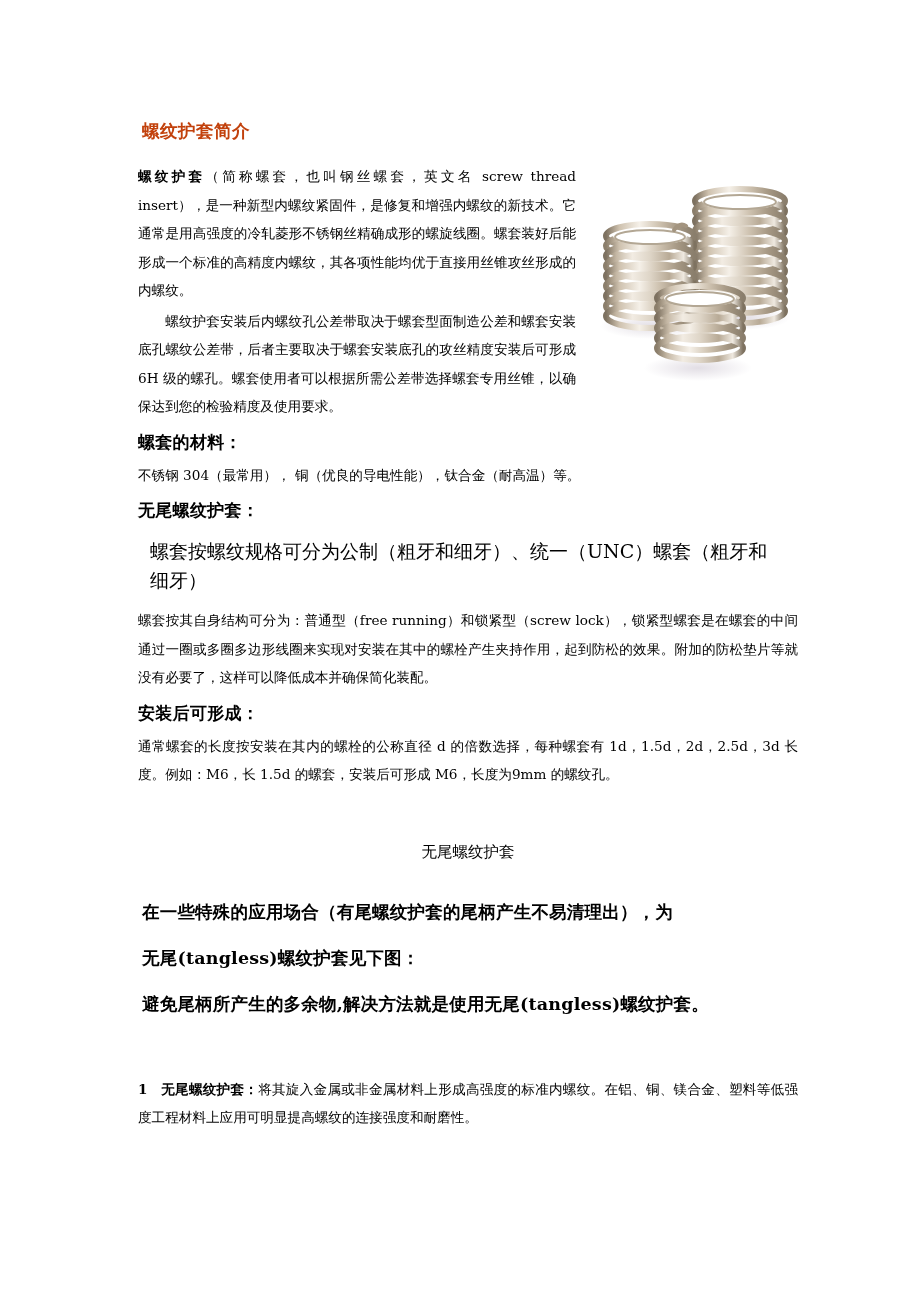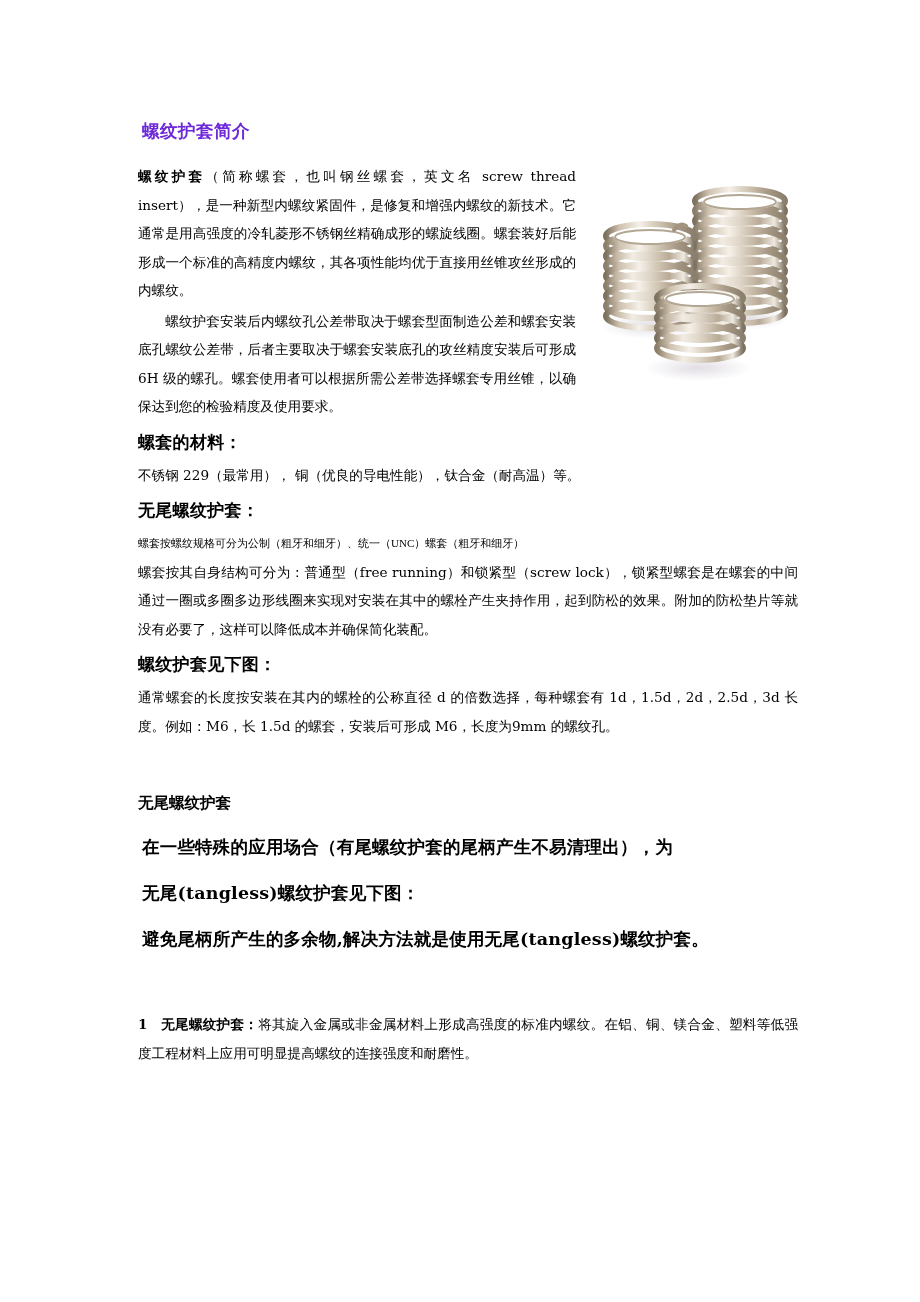--- a/index.html
+++ b/index.html
@@ -26,44 +26,45 @@
 
   .content {
     position: absolute;
     left: 138px;
     top: 118px;
     width: 660px;
   }
 
   
   .doc-title {
-    color: #6d28d9;
+    color: #c2410c;
     font-family: "DejaVu Sans", "Liberation Sans", sans-serif;
     font-weight: bold;
     font-size: 17.5px;
     line-height: 26px;
     letter-spacing: 0.5px;
     margin: 0 0 18px 4px;
   }
 
   .sec-head {
     font-family: "DejaVu Sans", "Liberation Sans", sans-serif;
     font-weight: bold;
     font-size: 17px;
     line-height: 30px;
     letter-spacing: 0.3px;
     margin: 6px 0 4px 0;
   }
 
   .sec-head-plain {
     font-family: "DejaVu Serif", "Liberation Serif", serif;
-    font-weight: bold;
+    font-weight: normal;
     font-size: 15.5px;
     line-height: 30px;
-    margin: 0 0 8px 0;
+    margin: 0 0 24px 0;
+    text-align: center;
   }
 
   .big-bold {
     font-family: "DejaVu Serif", "Liberation Serif", serif;
     font-weight: bold;
     font-size: 17.5px;
     line-height: 42px;
     letter-spacing: 0.2px;
     margin: 4px;
   }
@@ -73,24 +74,23 @@
     font-size: 13.6px;
     line-height: 28.5px;
     margin: 0 0 2px 0;
     text-align: justify;
     text-justify: inter-ideograph;
   }
   .para.lead { text-indent: 0; }
   .para.indent { text-indent: 2em; }
 
   .para-tight {
-    font-size: 11px;
+    font-size: 19px;
     line-height: 28.5px;
-    margin: 0;
-    font-family: Liberation Serif, serif;
+    margin: 12px;
   }
 
   b, .b { font-weight: bold; }
   .spacer-lg { height: 46px; }
 
   
   .float-img {
     float: right;
     margin: 6px 0 6px 14px;
     shape-outside: margin-box;
@@ -203,27 +203,27 @@
           </g>
         </svg>
       </div>
     </div>
 
     <p class="para lead"><b class="b">螺纹护套</b><span>（简称螺套，也叫钢丝螺套，英文名 screw thread insert），是一种新型内螺纹紧固件，是修复和增强内螺纹的新技术。它通常是用高强度的冷轧菱形不锈钢丝精确成形的螺旋线圈。螺套装好后能形成一个标准的高精度内螺纹，其各项性能均优于直接用丝锥攻丝形成的内螺纹。</span></p>
 
     <p class="para indent">螺纹护套安装后内螺纹孔公差带取决于螺套型面制造公差和螺套安装底孔螺纹公差带，后者主要取决于螺套安装底孔的攻丝精度安装后可形成 6H 级的螺孔。螺套使用者可以根据所需公差带选择螺套专用丝锥，以确保达到您的检验精度及使用要求。</p>
 
     <h2 class="sec-head">螺套的材料：</h2>
-    <p class="para">不锈钢 229（最常用）， 铜（优良的导电性能），钛合金（耐高温）等。</p>
+    <p class="para">不锈钢 304（最常用）， 铜（优良的导电性能），钛合金（耐高温）等。</p>
 
     <h2 class="sec-head">无尾螺纹护套：</h2>
     <p class="para-tight">螺套按螺纹规格可分为公制（粗牙和细牙）、统一（UNC）螺套（粗牙和细牙）</p>
     <p class="para">螺套按其自身结构可分为：普通型（free running）和锁紧型（screw lock），锁紧型螺套是在螺套的中间通过一圈或多圈多边形线圈来实现对安装在其中的螺栓产生夹持作用，起到防松的效果。附加的防松垫片等就没有必要了，这样可以降低成本并确保简化装配。</p>
 
-    <h2 class="sec-head">螺纹护套见下图：</h2>
+    <h2 class="sec-head">安装后可形成：</h2>
     <p class="para">通常螺套的长度按安装在其内的螺栓的公称直径 d 的倍数选择，每种螺套有 1d，1.5d，2d，2.5d，3d 长度。例如：M6，长 1.5d 的螺套，安装后可形成 M6，长度为9mm 的螺纹孔。</p>
 
     <div class="spacer-lg"></div>
 
     <p class="sec-head-plain">无尾螺纹护套</p>
     <p class="big-bold">在一些特殊的应用场合（有尾螺纹护套的尾柄产生不易清理出），为</p>
     <p class="big-bold">无尾(tangless)螺纹护套见下图：</p>
     <p class="big-bold">避免尾柄所产生的多余物,解决方法就是使用无尾(tangless)螺纹护套。</p>
 
     <div class="spacer-lg"></div>

